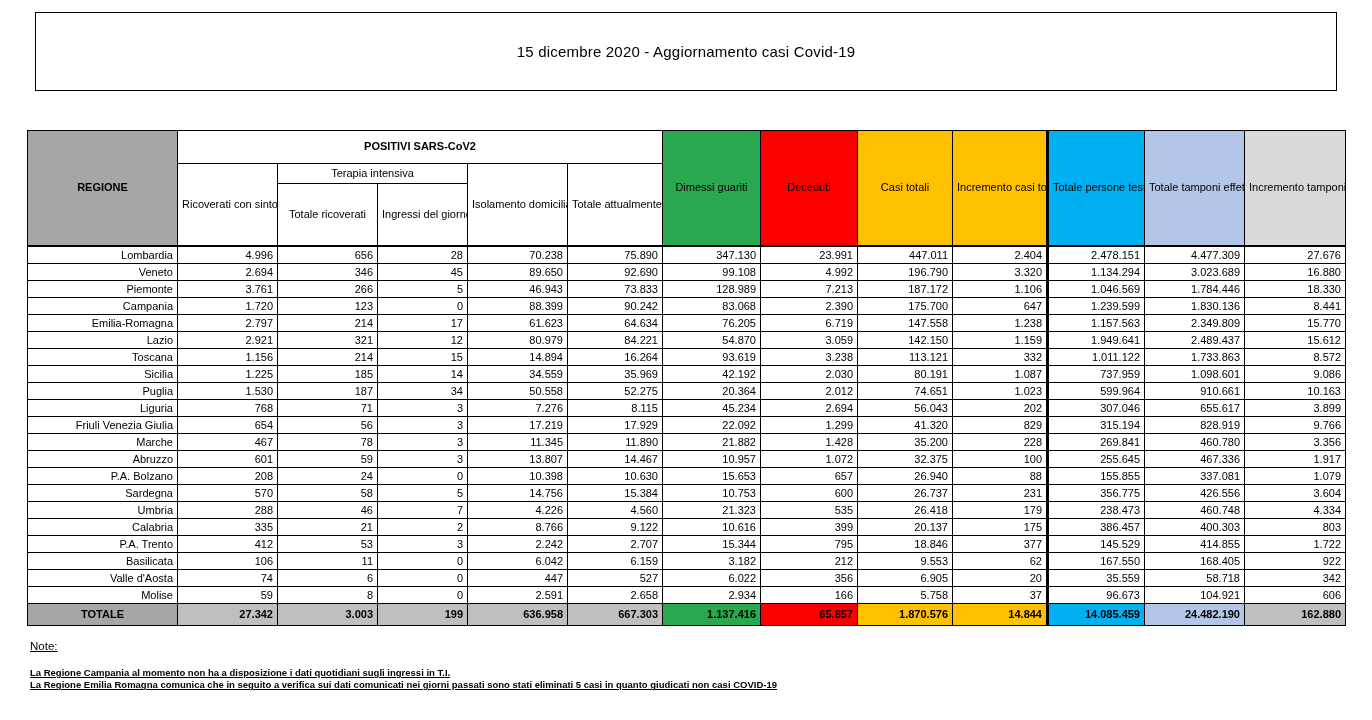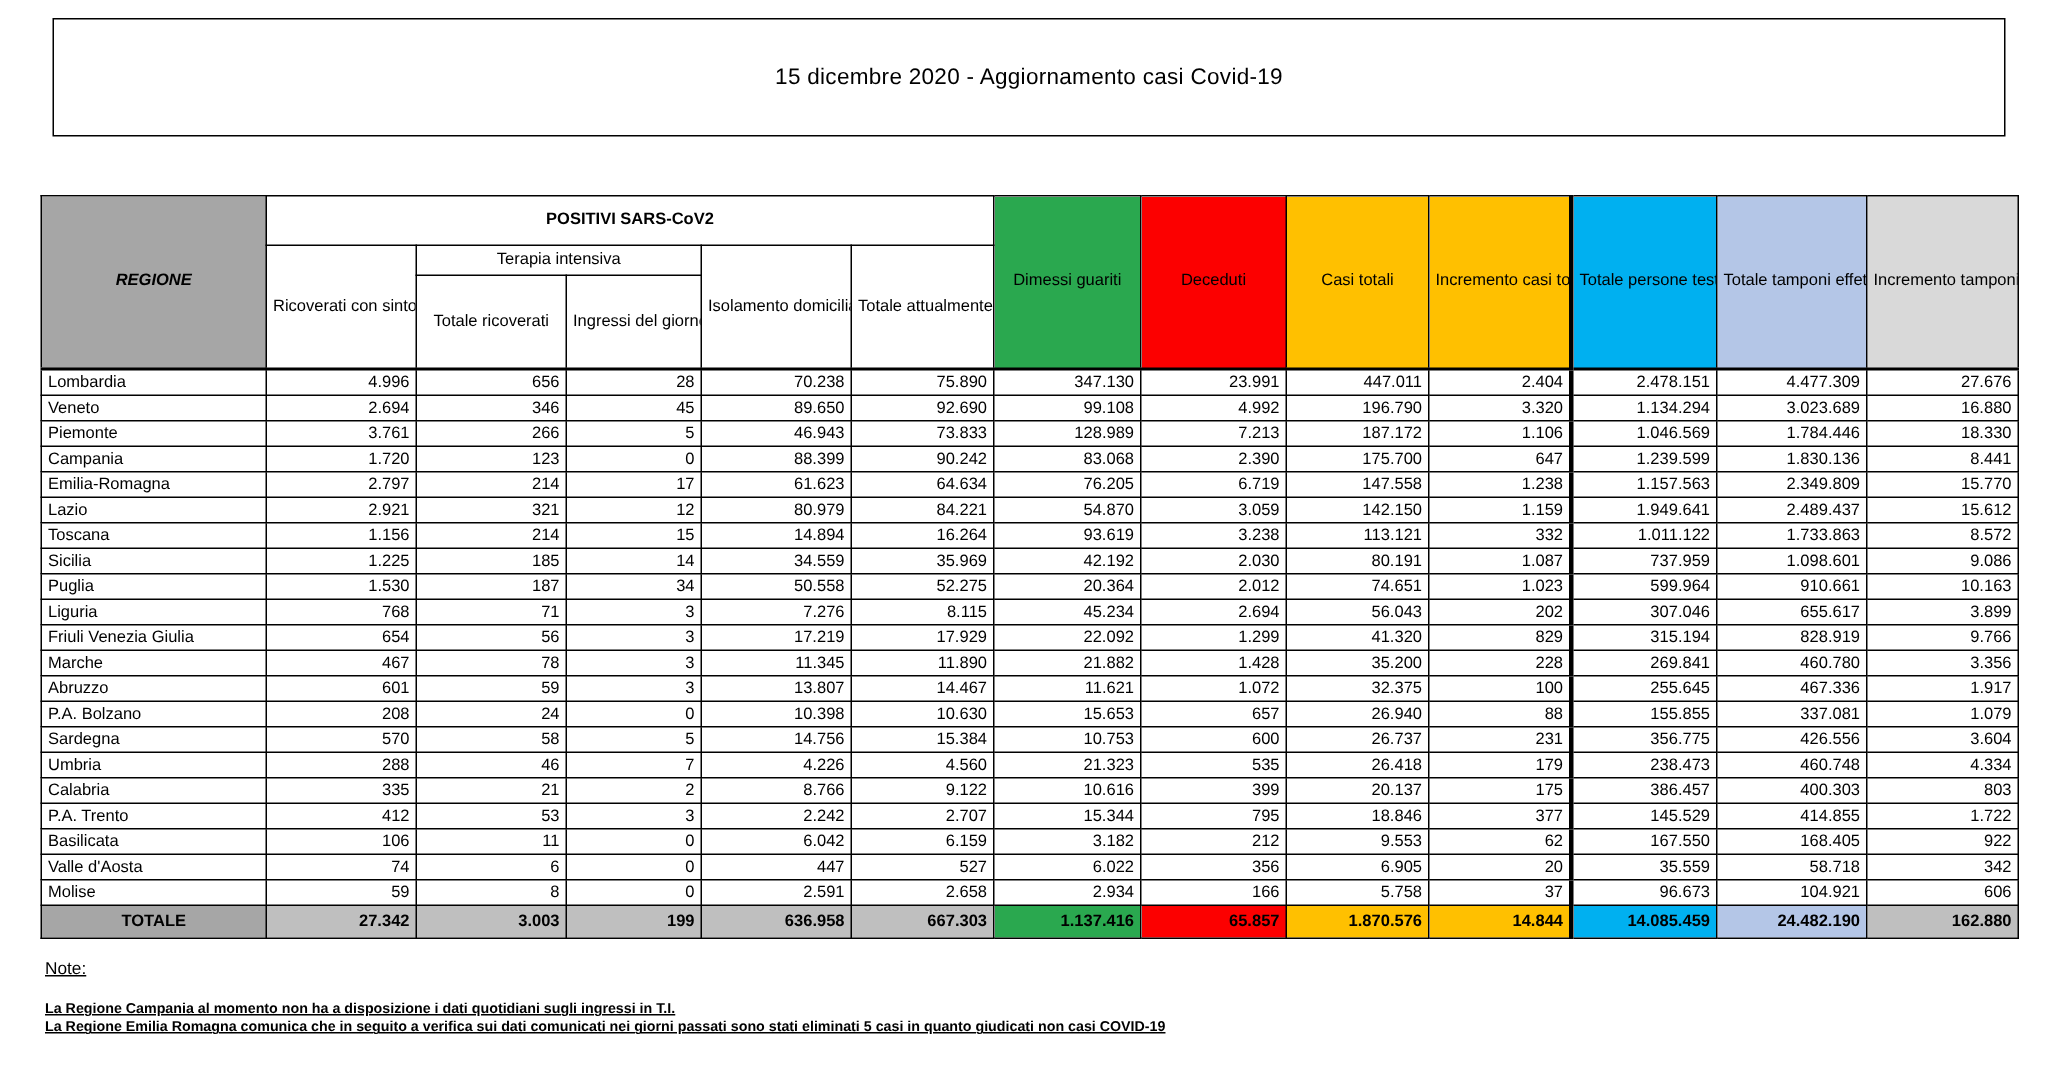--- a/index.html
+++ b/index.html
@@ -15,32 +15,32 @@
               border-collapse:collapse;table-layout:fixed;}
   table.covid th,table.covid td{border:1px solid #000;padding:0 4px;
               font-size:11px;overflow:hidden;white-space:nowrap;}
   thead th{text-align:center;white-space:normal;font-weight:normal;
            line-height:1.25;padding:1px 3px;}
   thead tr.h1 th{height:32px;}
   thead tr.h2 th{height:19px;}
   thead tr.h3 th{height:61px;}
   thead{border-bottom:2px solid #000;}
 
-  th.regione{background:var(--gray-mid);font-weight:bold;font-size:11.5px;font-style:italic;}
+  th.regione{background:var(--gray-mid);font-weight:bold;font-size:11.5px;}
   th.positivi{font-weight:bold;font-size:12.5px;}
   th.green{background:var(--green);}
   th.red{background:var(--red);}
   th.yellow{background:var(--yellow);}
   th.blue{background:var(--blue);}
   th.peri{background:var(--periwinkle);}
   th.grayhdr{background:var(--gray-light);}
 
   tbody tr{height:17px;}
   tbody tr.total-row{height:22px;}
-  tbody td.region{text-align:left;}
+  tbody td.region{text-align:right;}
   tbody td.num{text-align:right;}
   .thick{border-left:3px solid #000 !important;}
 
   tr.total-row td{font-weight:bold;background:var(--gray-total);}
   tr.total-row td.region{background:var(--gray-mid);text-align:center;}
   tr.total-row td.tg{background:var(--green);}
   tr.total-row td.tr{background:var(--red);margin-left:40px;}
   tr.total-row td.ty{background:var(--yellow);padding-left:40px;}
   tr.total-row td.tb{background:var(--blue);}
   tr.total-row td.tp{background:var(--periwinkle);}
@@ -278,21 +278,21 @@
           <td class="num">460.780</td>
           <td class="num">3.356</td>
         </tr>
         <tr>
           <td class="region">Abruzzo</td>
           <td class="num">601</td>
           <td class="num">59</td>
           <td class="num">3</td>
           <td class="num">13.807</td>
           <td class="num">14.467</td>
-          <td class="num">11.621</td>
+          <td class="num">10.957</td>
           <td class="num">1.072</td>
           <td class="num">32.375</td>
           <td class="num">100</td>
           <td class="num thick">255.645</td>
           <td class="num">467.336</td>
           <td class="num">1.917</td>
         </tr>
         <tr>
           <td class="region">P.A. Bolzano</td>
           <td class="num">208</td>

